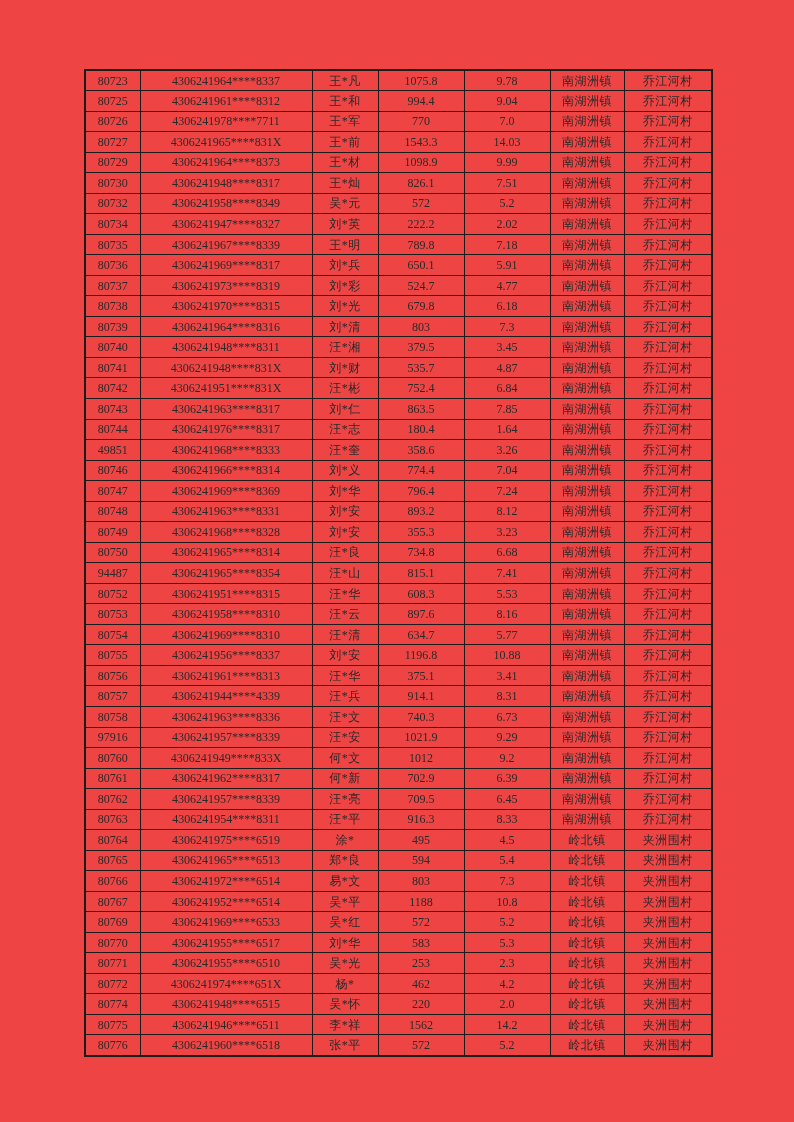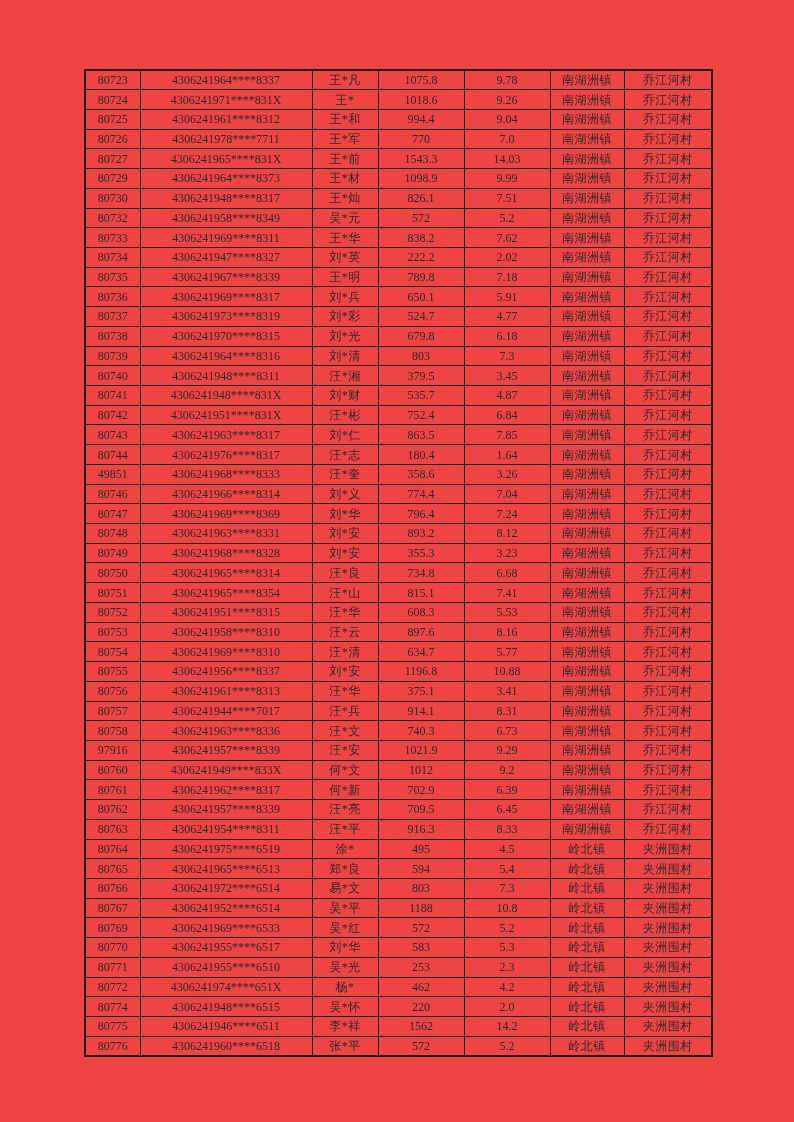--- a/index.html
+++ b/index.html
@@ -77,29 +77,20 @@
         <tr>
     <td class="cell-seq">80723</td>
     <td class="cell-idnum">4306241964****8337</td>
     <td class="cell-name">王*凡</td>
     <td class="cell-amount">1075.8</td>
     <td class="cell-rate">9.78</td>
     <td class="cell-town">南湖洲镇</td>
     <td class="cell-village">乔江河村</td>
   </tr>
         <tr>
-    <td class="cell-seq">80724</td>
-    <td class="cell-idnum">4306241971****831X</td>
-    <td class="cell-name">王*</td>
-    <td class="cell-amount">1018.6</td>
-    <td class="cell-rate">9.26</td>
-    <td class="cell-town">南湖洲镇</td>
-    <td class="cell-village">乔江河村</td>
-  </tr>
-        <tr>
     <td class="cell-seq">80725</td>
     <td class="cell-idnum">4306241961****8312</td>
     <td class="cell-name">王*和</td>
     <td class="cell-amount">994.4</td>
     <td class="cell-rate">9.04</td>
     <td class="cell-town">南湖洲镇</td>
     <td class="cell-village">乔江河村</td>
   </tr>
         <tr>
     <td class="cell-seq">80726</td>
@@ -140,29 +131,20 @@
         <tr>
     <td class="cell-seq">80732</td>
     <td class="cell-idnum">4306241958****8349</td>
     <td class="cell-name">吴*元</td>
     <td class="cell-amount">572</td>
     <td class="cell-rate">5.2</td>
     <td class="cell-town">南湖洲镇</td>
     <td class="cell-village">乔江河村</td>
   </tr>
         <tr>
-    <td class="cell-seq">80733</td>
-    <td class="cell-idnum">4306241969****8311</td>
-    <td class="cell-name">王*华</td>
-    <td class="cell-amount">838.2</td>
-    <td class="cell-rate">7.62</td>
-    <td class="cell-town">南湖洲镇</td>
-    <td class="cell-village">乔江河村</td>
-  </tr>
-        <tr>
     <td class="cell-seq">80734</td>
     <td class="cell-idnum">4306241947****8327</td>
     <td class="cell-name">刘*英</td>
     <td class="cell-amount">222.2</td>
     <td class="cell-rate">2.02</td>
     <td class="cell-town">南湖洲镇</td>
     <td class="cell-village">乔江河村</td>
   </tr>
         <tr>
     <td class="cell-seq">80735</td>
@@ -302,21 +284,21 @@
         <tr>
     <td class="cell-seq">80750</td>
     <td class="cell-idnum">4306241965****8314</td>
     <td class="cell-name">汪*良</td>
     <td class="cell-amount">734.8</td>
     <td class="cell-rate">6.68</td>
     <td class="cell-town">南湖洲镇</td>
     <td class="cell-village">乔江河村</td>
   </tr>
         <tr>
-    <td class="cell-seq">80751</td>
+    <td class="cell-seq">94487</td>
     <td class="cell-idnum">4306241965****8354</td>
     <td class="cell-name">汪*山</td>
     <td class="cell-amount">815.1</td>
     <td class="cell-rate">7.41</td>
     <td class="cell-town">南湖洲镇</td>
     <td class="cell-village">乔江河村</td>
   </tr>
         <tr>
     <td class="cell-seq">80752</td>
     <td class="cell-idnum">4306241951****8315</td>
@@ -357,21 +339,21 @@
     <td class="cell-seq">80756</td>
     <td class="cell-idnum">4306241961****8313</td>
     <td class="cell-name">汪*华</td>
     <td class="cell-amount">375.1</td>
     <td class="cell-rate">3.41</td>
     <td class="cell-town">南湖洲镇</td>
     <td class="cell-village">乔江河村</td>
   </tr>
         <tr>
     <td class="cell-seq">80757</td>
-    <td class="cell-idnum">4306241944****7017</td>
+    <td class="cell-idnum">4306241944****4339</td>
     <td class="cell-name">汪*兵</td>
     <td class="cell-amount">914.1</td>
     <td class="cell-rate">8.31</td>
     <td class="cell-town">南湖洲镇</td>
     <td class="cell-village">乔江河村</td>
   </tr>
         <tr>
     <td class="cell-seq">80758</td>
     <td class="cell-idnum">4306241963****8336</td>
     <td class="cell-name">汪*文</td>

